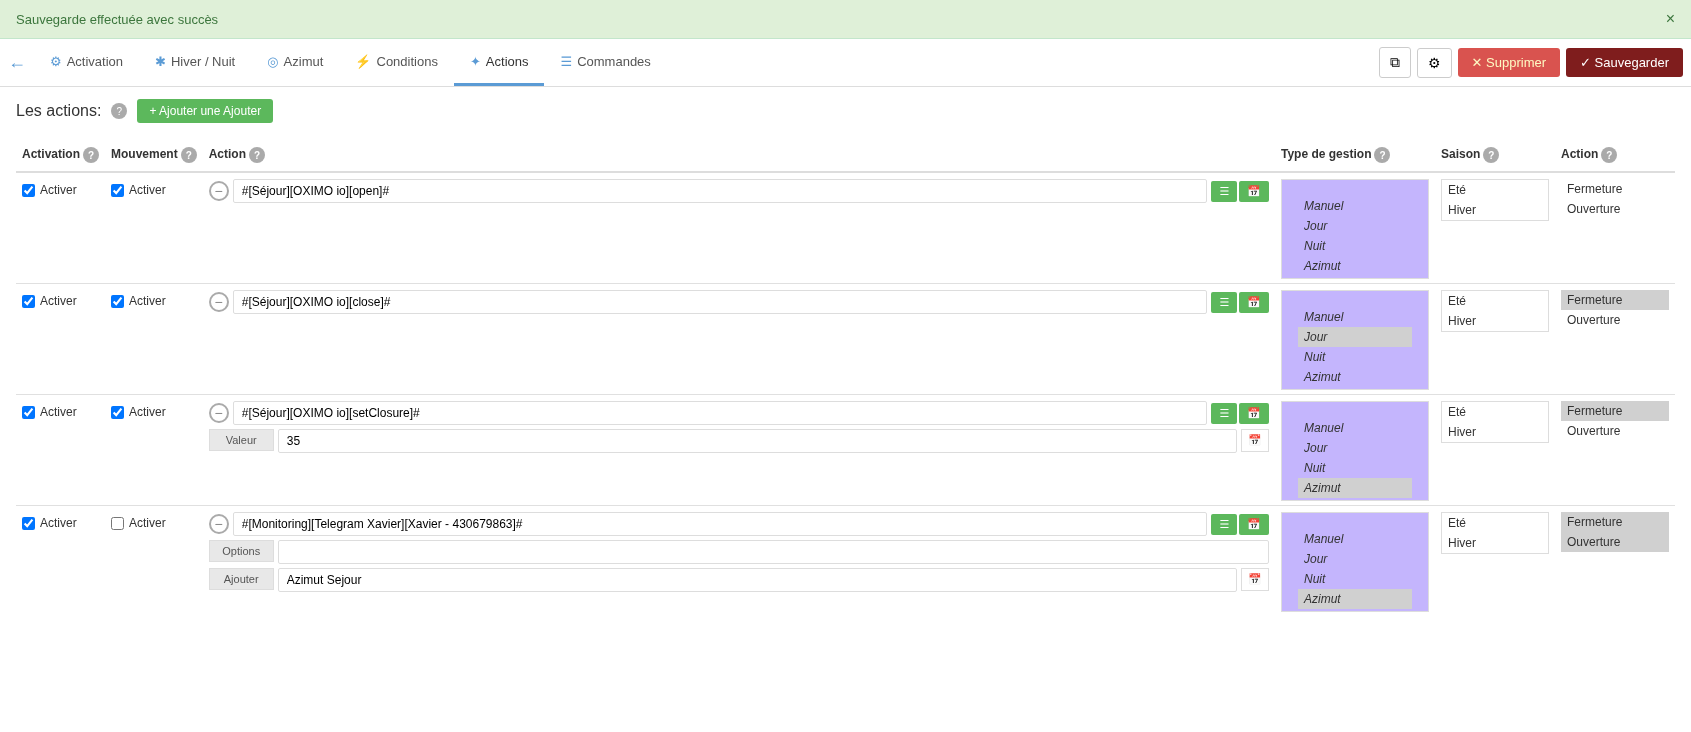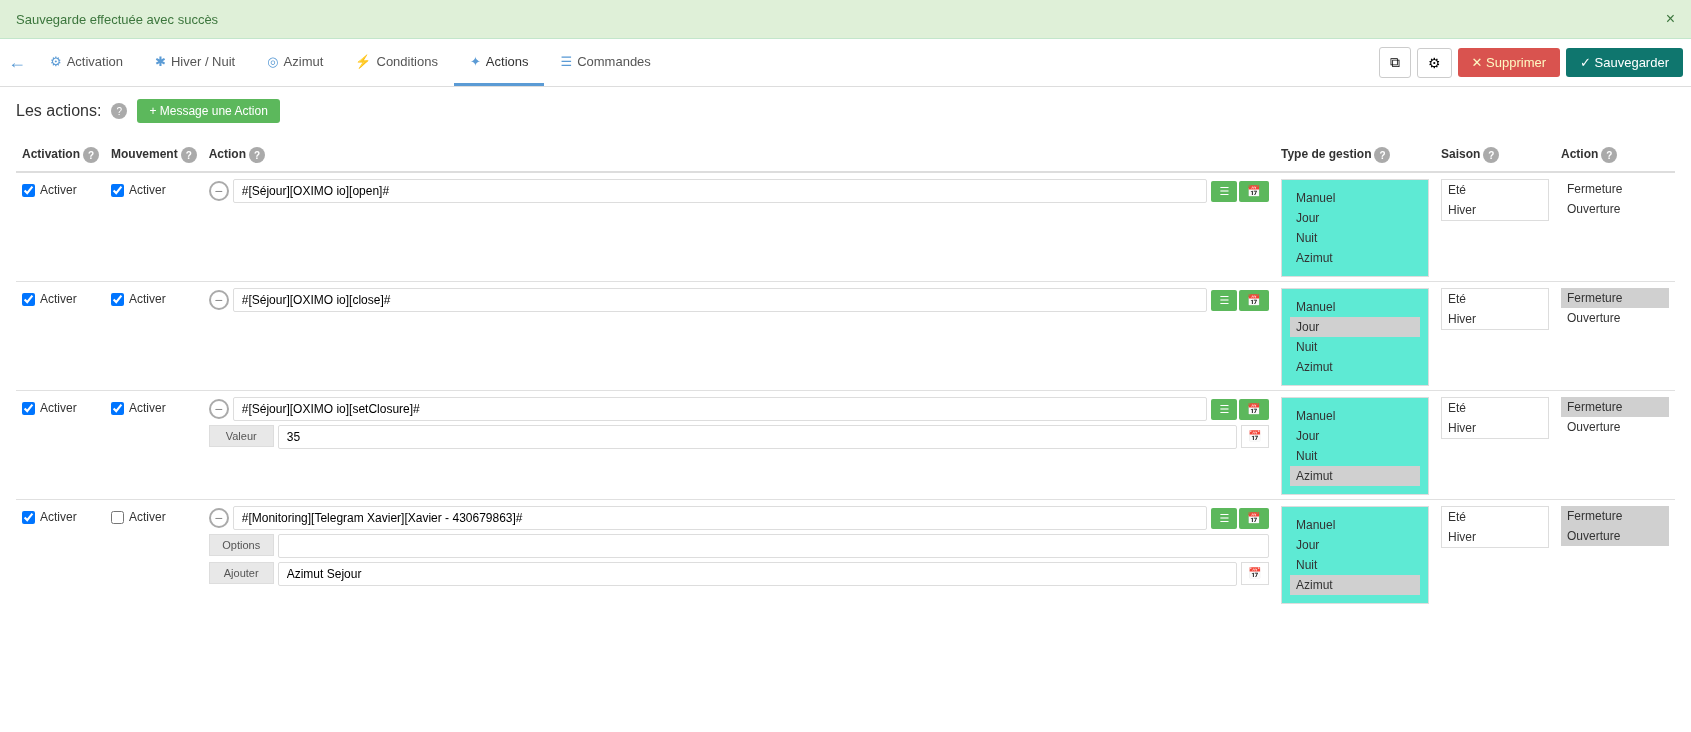--- a/index.html
+++ b/index.html
@@ -77,21 +77,21 @@
     .btn-danger {
       background: #d9534f;
       color: #fef9c3;
       border: none;
       padding: 7px 14px;
       border-radius: 3px;
       cursor: pointer;
       font-size: 13px;
     }
     .btn-success {
-      background: #0f766e;
+      background: #7f1d1d;
       color: #fff;
       border: none;
       padding: 7px 14px;
       border-radius: 3px;
       cursor: pointer;
       font-size: 13px;
     }
 
     
     .page-content {
@@ -243,26 +243,27 @@
       background: #fff;
       border: 1px solid #ddd;
       padding: 4px 6px;
       cursor: pointer;
       font-size: 11px;
     }
 
     
     .type-list {
       border: 1px solid #ddd;
-      background: #5eead4;
-      padding: 8px;
+      background: #c4b5fd;
+      padding: 16px;
       list-style: none;
       min-width: 120px;
       max-height: 100px;
       overflow-y: auto;
+      font-style: italic;
     }
     .type-list li {
       padding: 3px 6px;
       font-size: 12px;
       cursor: pointer;
     }
     .type-list li.selected {
       background: #d0d0d0;
     }
 
@@ -342,21 +343,21 @@
     <button class="btn-icon">⚙</button>
     <button class="btn-danger">✕ Supprimer</button>
     <button class="btn-success">✓ Sauvegarder</button>
   </div>
 </div>
 
 <div class="page-content">
   <div class="page-header">
     <span class="page-title">Les actions:</span>
     <span class="help-icon">?</span>
-    <button class="btn-add">+ Message une Action</button>
+    <button class="btn-add">+ Ajouter une Ajouter</button>
   </div>
 
   <table class="actions-table">
     <thead>
       <tr>
         <th class="col-activation">
           <div class="th-with-help">
             <span>Activation</span>
             <span class="help-icon">?</span>
           </div>

